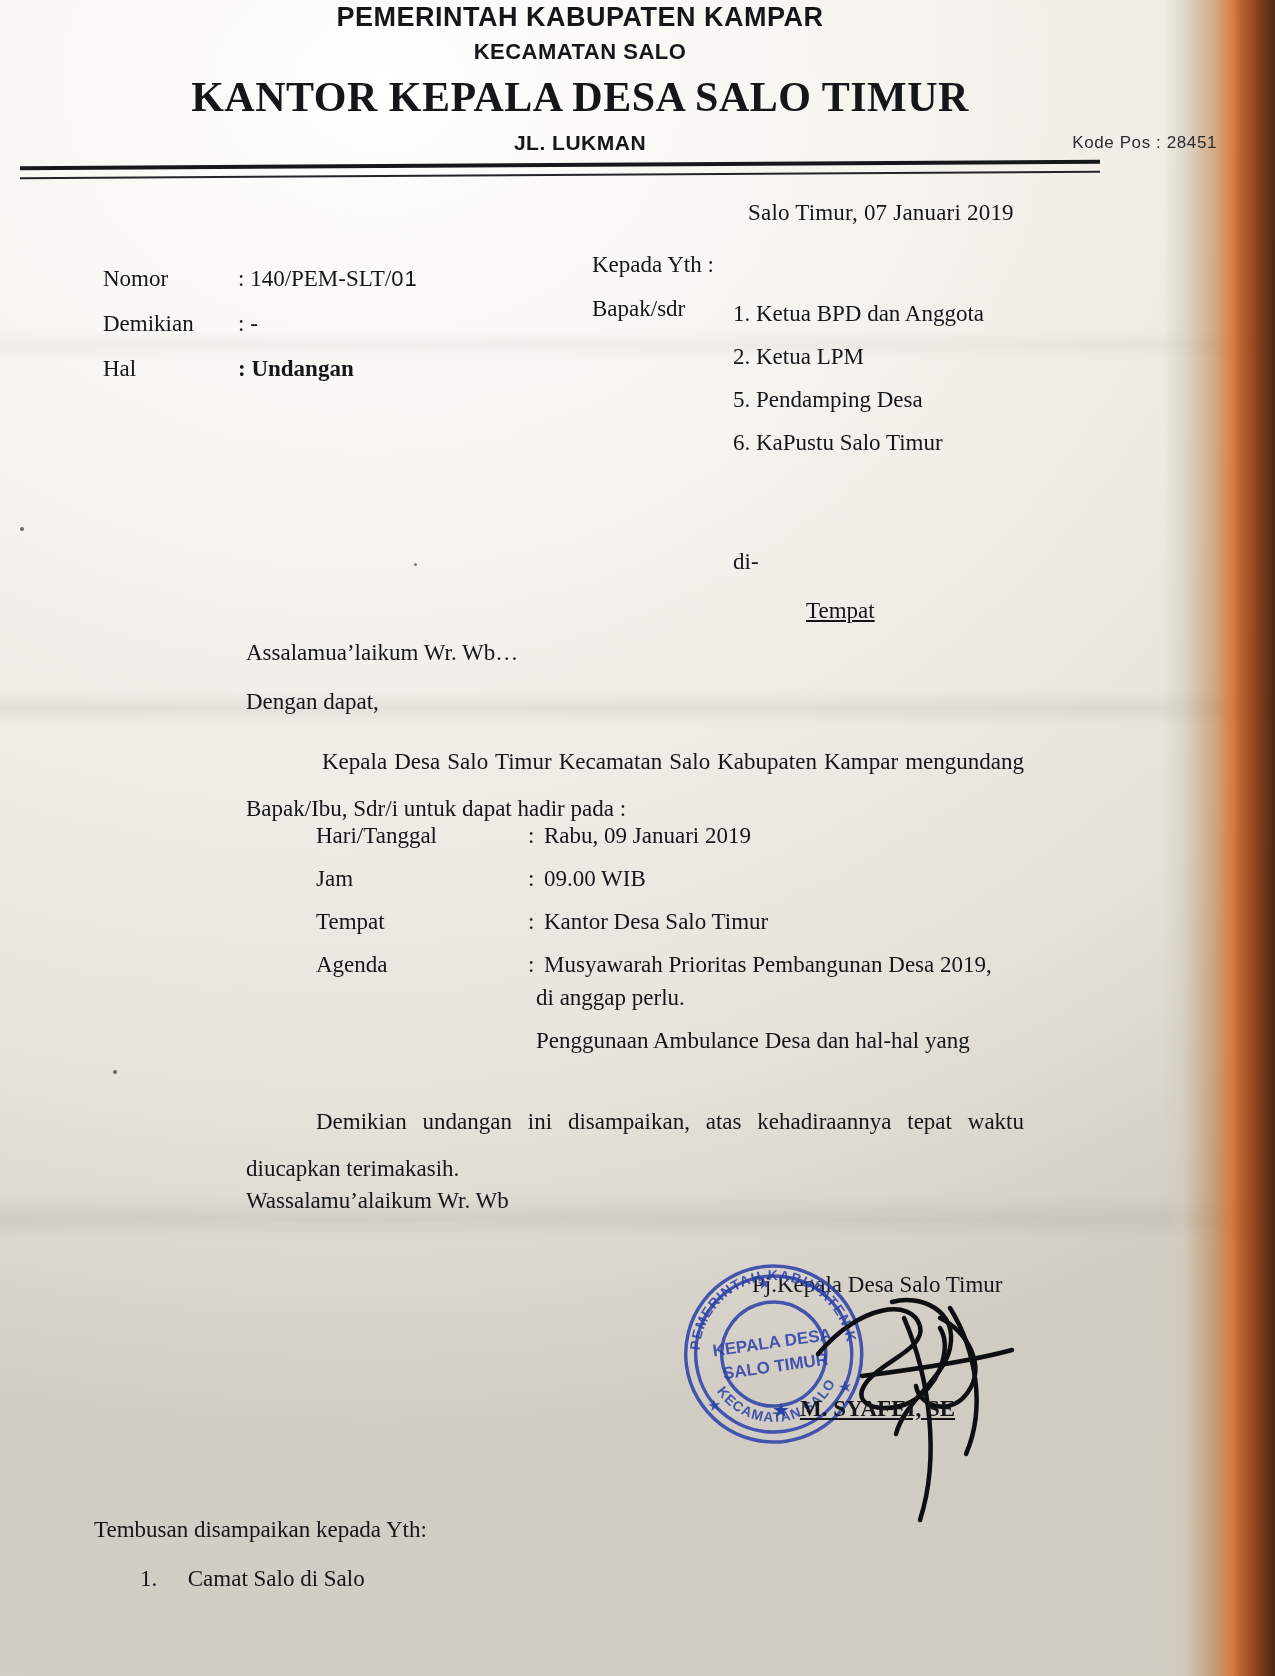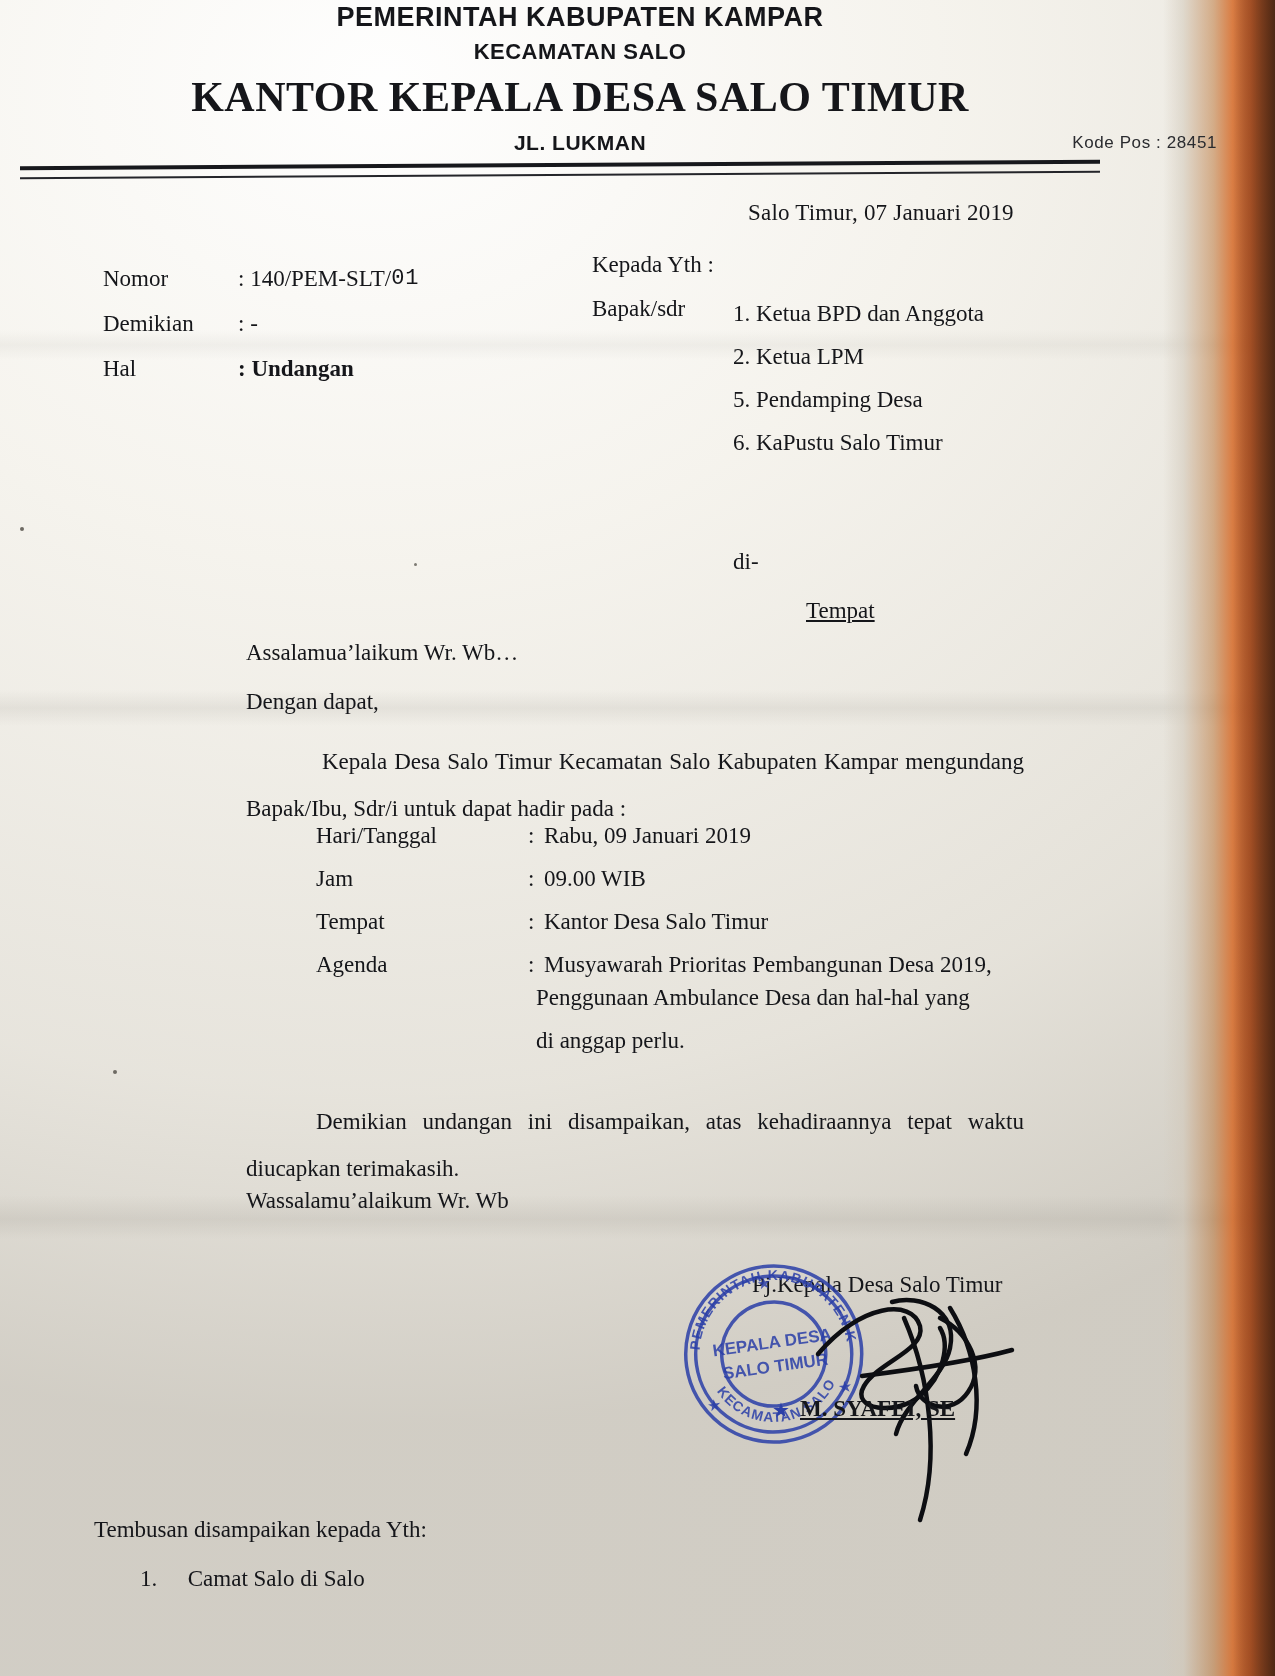--- a/index.html
+++ b/index.html
@@ -157,21 +157,21 @@
   .meta-row {
     display: flex;
   }
   .meta-label {
     width: 135px;
   }
   .meta-val-hal {
     font-weight: bold;
   }
   .nomor-hand {
-    font-family: Liberation Mono, monospace;
+    font-family: Liberation Sans, sans-serif;
     font-size: 22px;
     letter-spacing: 1px;
   }
 
   .kepada {
     position: absolute;
     top: 252px;
     left: 592px;
     font-size: 23px;
   }
@@ -410,22 +410,22 @@
         <span class="detail-val">Kantor Desa Salo Timur</span>
       </div>
       <div class="detail-row">
         <span class="detail-label">Agenda</span>
         <span class="detail-colon">:</span>
         <span class="detail-val">Musyawarah Prioritas Pembangunan Desa 2019,</span>
       </div>
     </div>
 
     <div class="agenda-cont">
+      <div>di anggap perlu.</div>
       <div>Penggunaan Ambulance Desa dan hal-hal yang</div>
-      <div>di anggap perlu.</div>
     </div>
 
     <div class="para2">Demikian undangan ini disampaikan, atas kehadiraannya tepat waktu diucapkan terimakasih.</div>
     <div class="wassalam">Wassalamu’alaikum Wr. Wb</div>
 
     <div class="sig-title">Pj.Kepala Desa Salo Timur</div>
 
     <div class="stamp">
       <svg viewBox="0 0 192 228" width="192" height="228">
         <g transform="rotate(-8 96 114)" fill="none" stroke="#2b3fa8" stroke-width="3.5" opacity="0.85">

